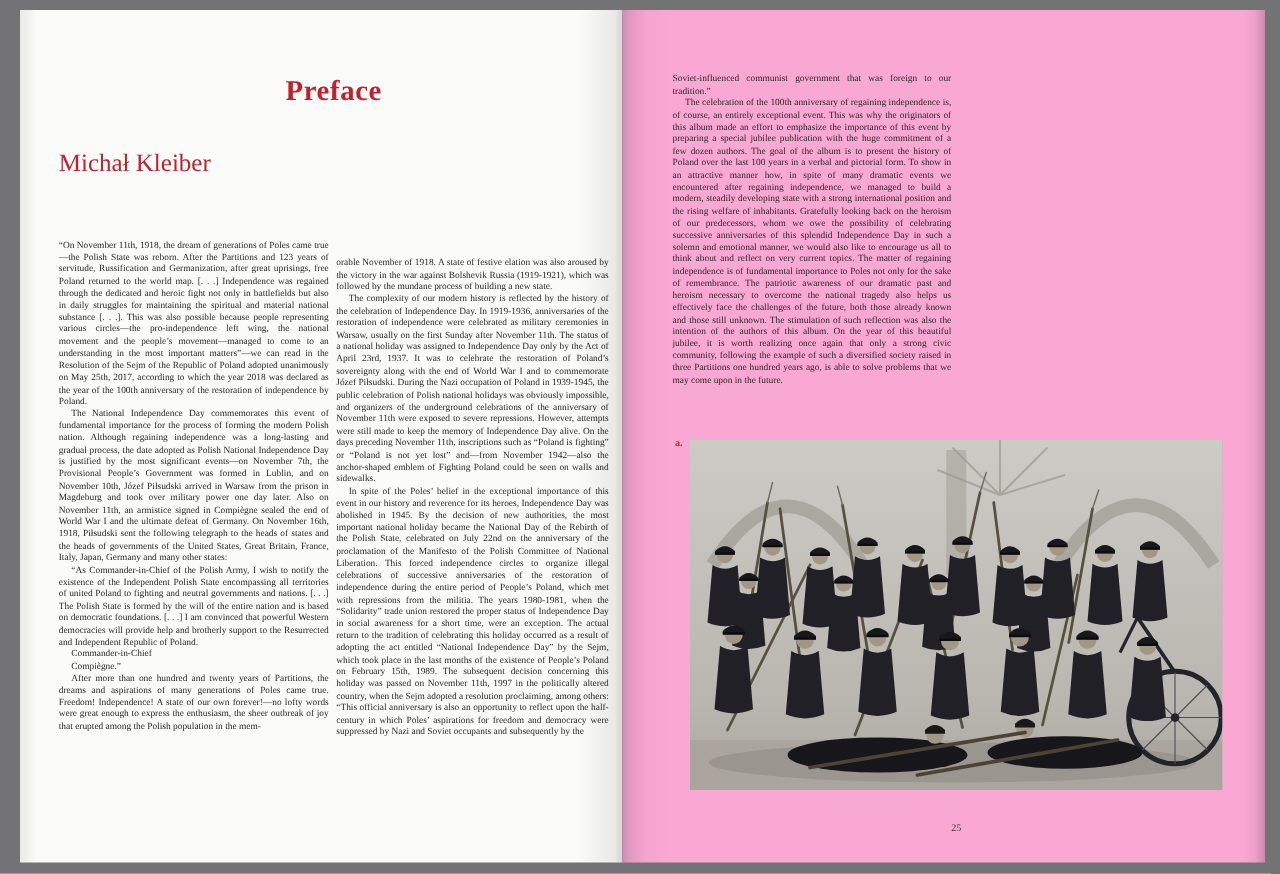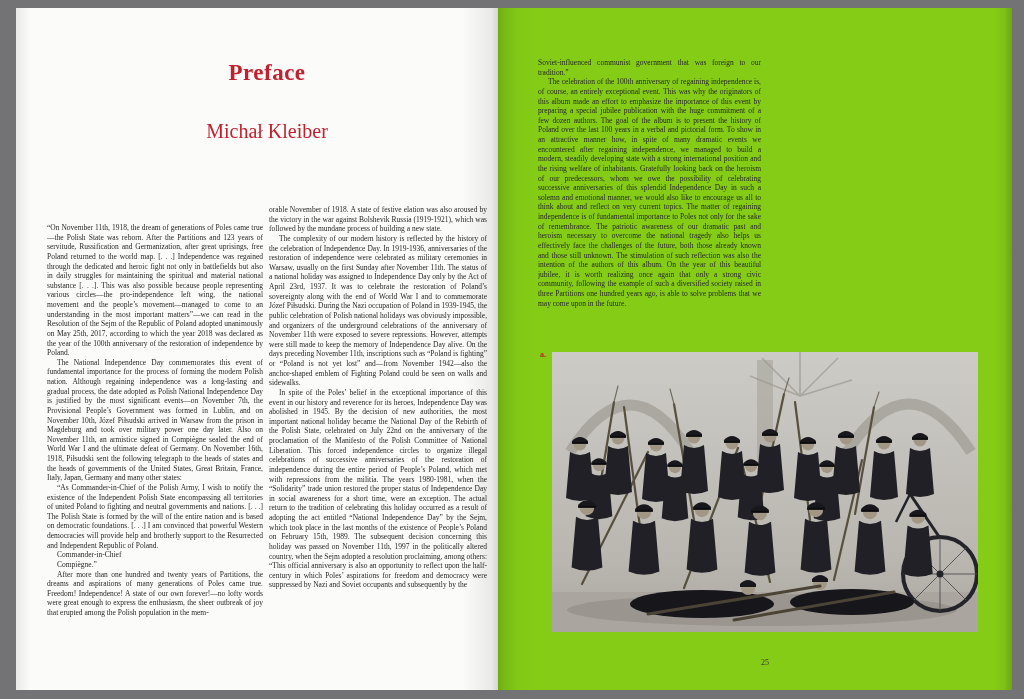--- a/index.html
+++ b/index.html
@@ -2,43 +2,43 @@
 <html><head>
 <meta charset="utf-8">
 <style>
   * { box-sizing: border-box; margin: 0; padding: 0; }
   html, body { width: 1024px; height: 699px; }
   body { font-family: "Liberation Serif", "DejaVu Serif", serif; }
   .scene { position: relative; width: 1024px; height: 699px; background: #737376; overflow: hidden; }
 
   .page { position: absolute; top: 8px; height: 682px; }
   .page-left  { left: 16px;  width: 482px; background: #fbfbf9; }
-  .page-right { left: 498px; width: 514px; background: #84cc16; font-family: Liberation Serif, serif; }
+  .page-right { left: 498px; width: 514px; background: #f9a8d4; font-family: Liberation Serif, serif; }
 
   .spine-shadow { position: absolute; top: 8px; height: 682px; left: 462px; width: 74px;
     background: linear-gradient(to right, rgba(0,0,0,0) 0%, rgba(0,0,0,0.07) 40%,
       rgba(0,0,0,0.16) 49%, rgba(0,0,0,0.10) 55%, rgba(0,0,0,0.02) 75%, rgba(0,0,0,0) 100%);
     pointer-events: none; }
   .edge-shadow-right { position: absolute; top: 8px; height: 682px; left: 994px; width: 18px;
     background: linear-gradient(to right, rgba(0,0,0,0) 0%, rgba(0,0,0,0.05) 55%, rgba(0,0,0,0.18) 100%); }
   .edge-shadow-left { position: absolute; top: 8px; height: 682px; left: 16px; width: 14px;
     background: linear-gradient(to right, rgba(0,0,0,0.07) 0%, rgba(0,0,0,0) 100%); }
 
   .page-title { position: absolute; left: 31px; top: 52px; width: 440px; text-align: center;
     font-size: 23px; font-weight: bold; letter-spacing: 0.5px; }
-  .author-name { position: absolute; left: 31px; top: 112px; width: 440px; text-align: center;
+  .author-name { position: absolute; left: 31px; top: 112px; width: 440px; text-align: left;
     font-size: 20px; }
 
   .col { position: absolute; width: 216px; height: 448px; overflow: hidden;
     font-size: 7.5px; line-height: 9.62px; color: #272727;
     text-align: justify; }
   .col p.para { text-align: justify; }
   .col p.indent { text-indent: 10px; }
 
-  .lp-col1 { left: 31px;  top: 215px; }
+  .lp-col1 { left: 31px;  top: 183px; }
   .lp-col2 { left: 253px; top: 197px; width: 218px; }
   .rp-col1 { left: 40px;  top: 50px;  width: 223px; height: 286px; }
 
   .photo-caption { position: absolute; left: 272px; top: 295px; width: 222px;
     font-size: 8.2px; line-height: 13px; color: #272727; text-align: justify; }
   .caption-label { font-weight: bold; }
   .figure-marker { position: absolute; left: 42px; top: 342px; font-size: 8px; font-weight: bold; }
 
   .accent { color: #c1212f; }
 

